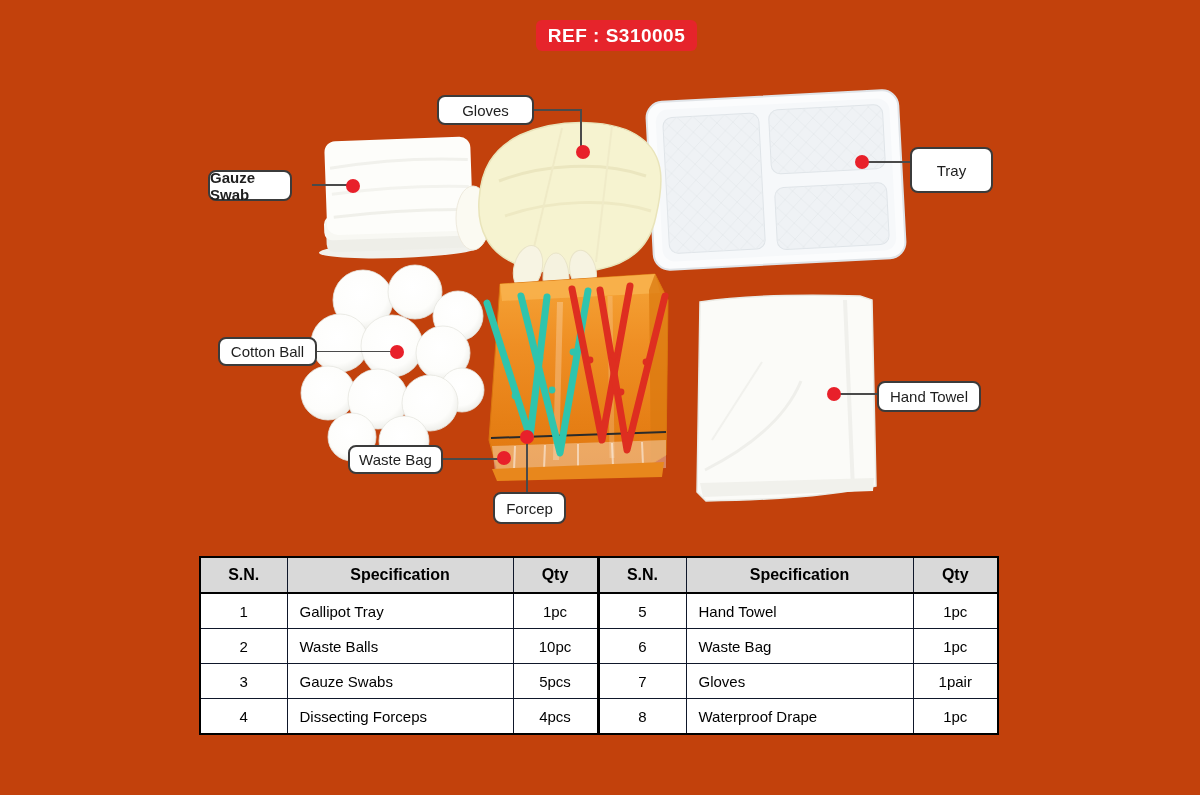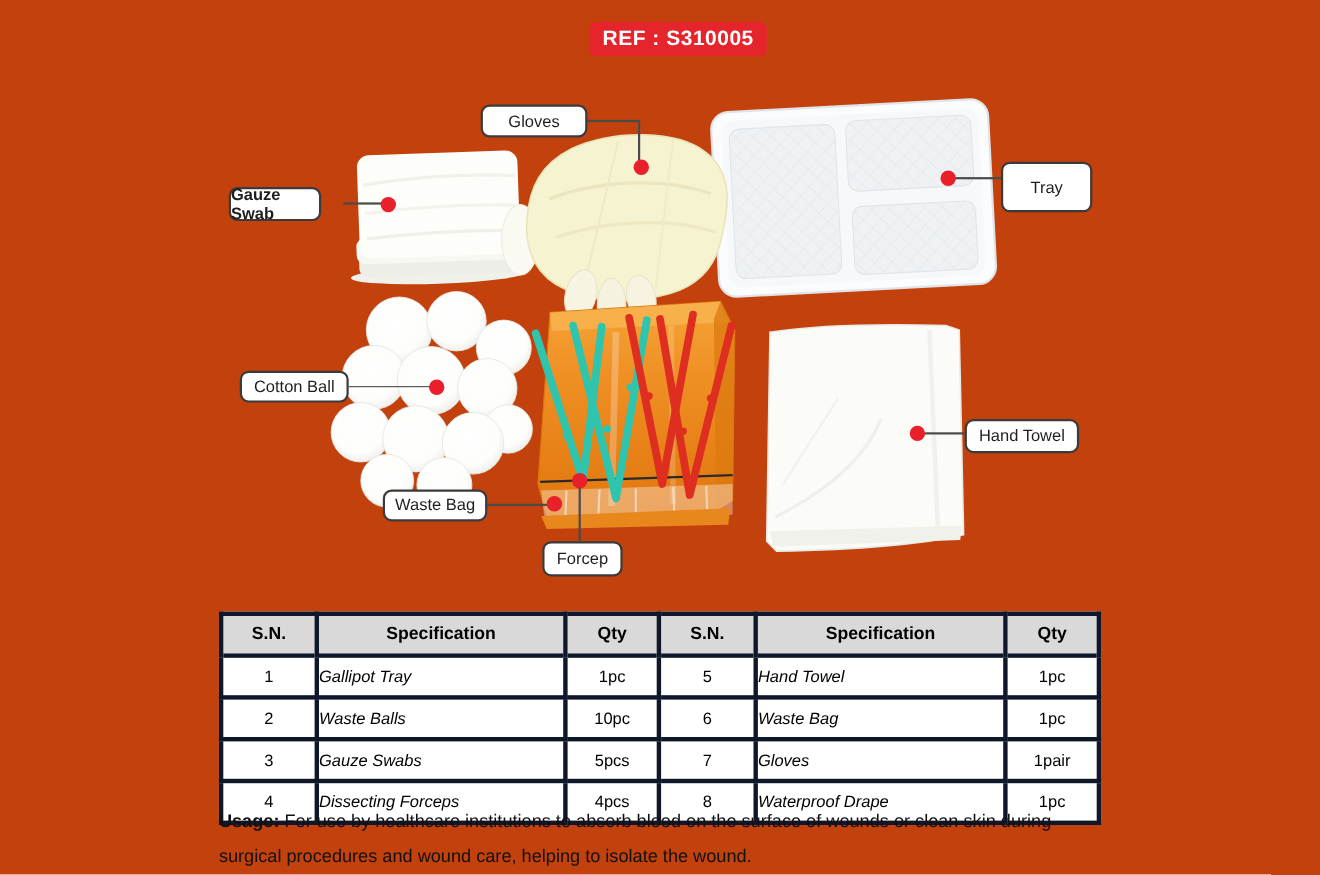--- a/index.html
+++ b/index.html
@@ -17,25 +17,25 @@
   
   .callout{position:absolute;background:#fff;border:2px solid #3b3b3b;border-radius:8px;
     display:flex;align-items:center;justify-content:center;
     font-size:15px;color:#1e1e1e;box-sizing:border-box;z-index:6;}
   .dot{position:absolute;width:14px;height:14px;border-radius:50%;background:#e8202a;z-index:5;}
   .cline{position:absolute;background:#4a4a4a;z-index:4;}
 
   
   .spec-table{position:absolute;left:199px;top:556px;width:800px;border-collapse:collapse;
     table-layout:fixed;border:2.5px solid #000;font-size:15px;color:#000;z-index:6;background:#fff;}
-  .spec-table th,.spec-table td{border:4px solid #0f172a;height:32px;overflow:hidden;white-space:nowrap;}
+  .spec-table th,.spec-table td{border:1px solid #0f172a;height:32px;overflow:hidden;white-space:nowrap;}
   .spec-table thead th{background:#d9d9d9;font-weight:bold;font-size:16px;text-align:center;
     border-bottom:2.5px solid #000;}
   .spec-table td.c-sn,.spec-table td.c-qty{text-align:center;}
-  .spec-table td.c-spec{text-align:left;padding-left:0;font-style:italic;}
+  .spec-table td.c-spec{text-align:left;padding-left:12px;}
   .spec-table .divider{border-left:3px solid #000;}
 
   
   .usage{position:absolute;left:199px;top:731px;width:770px;font-size:16.5px;line-height:32px;
     color:#111;margin:0;z-index:6;}
   .usage b{font-weight:bold;}
 </style>
 </head>
 <body>
 
@@ -239,18 +239,14 @@
           <td class="c-sn">4</td>
           <td class="c-spec">Dissecting Forceps</td>
           <td class="c-qty">4pcs</td>
           <td class="c-sn divider">8</td>
           <td class="c-spec">Waterproof Drape</td>
           <td class="c-qty">1pc</td>
         </tr>
       </tbody>
   </table>
 
-  <p class="usage">
-    <b>Usage:</b>
-    <span>For use by healthcare institutions to absorb blood on the surface of wounds or clean skin during surgical procedures and wound care, helping to isolate the wound.</span>
-  </p>
 
 </div>
 
 </body></html>

